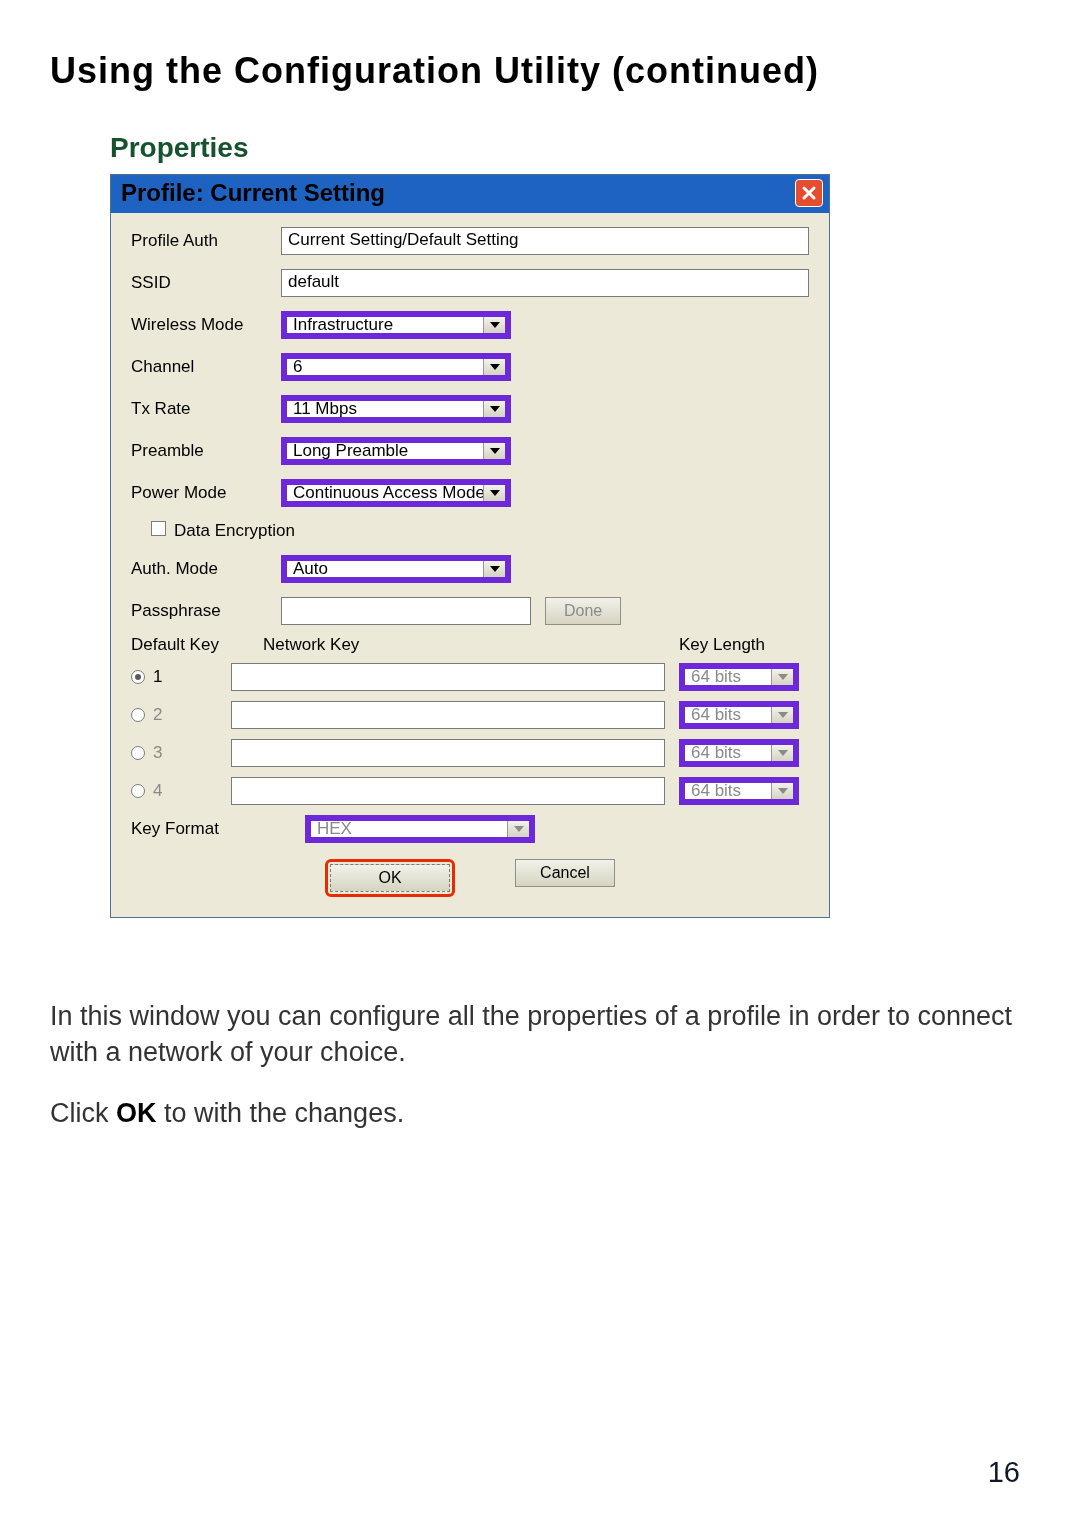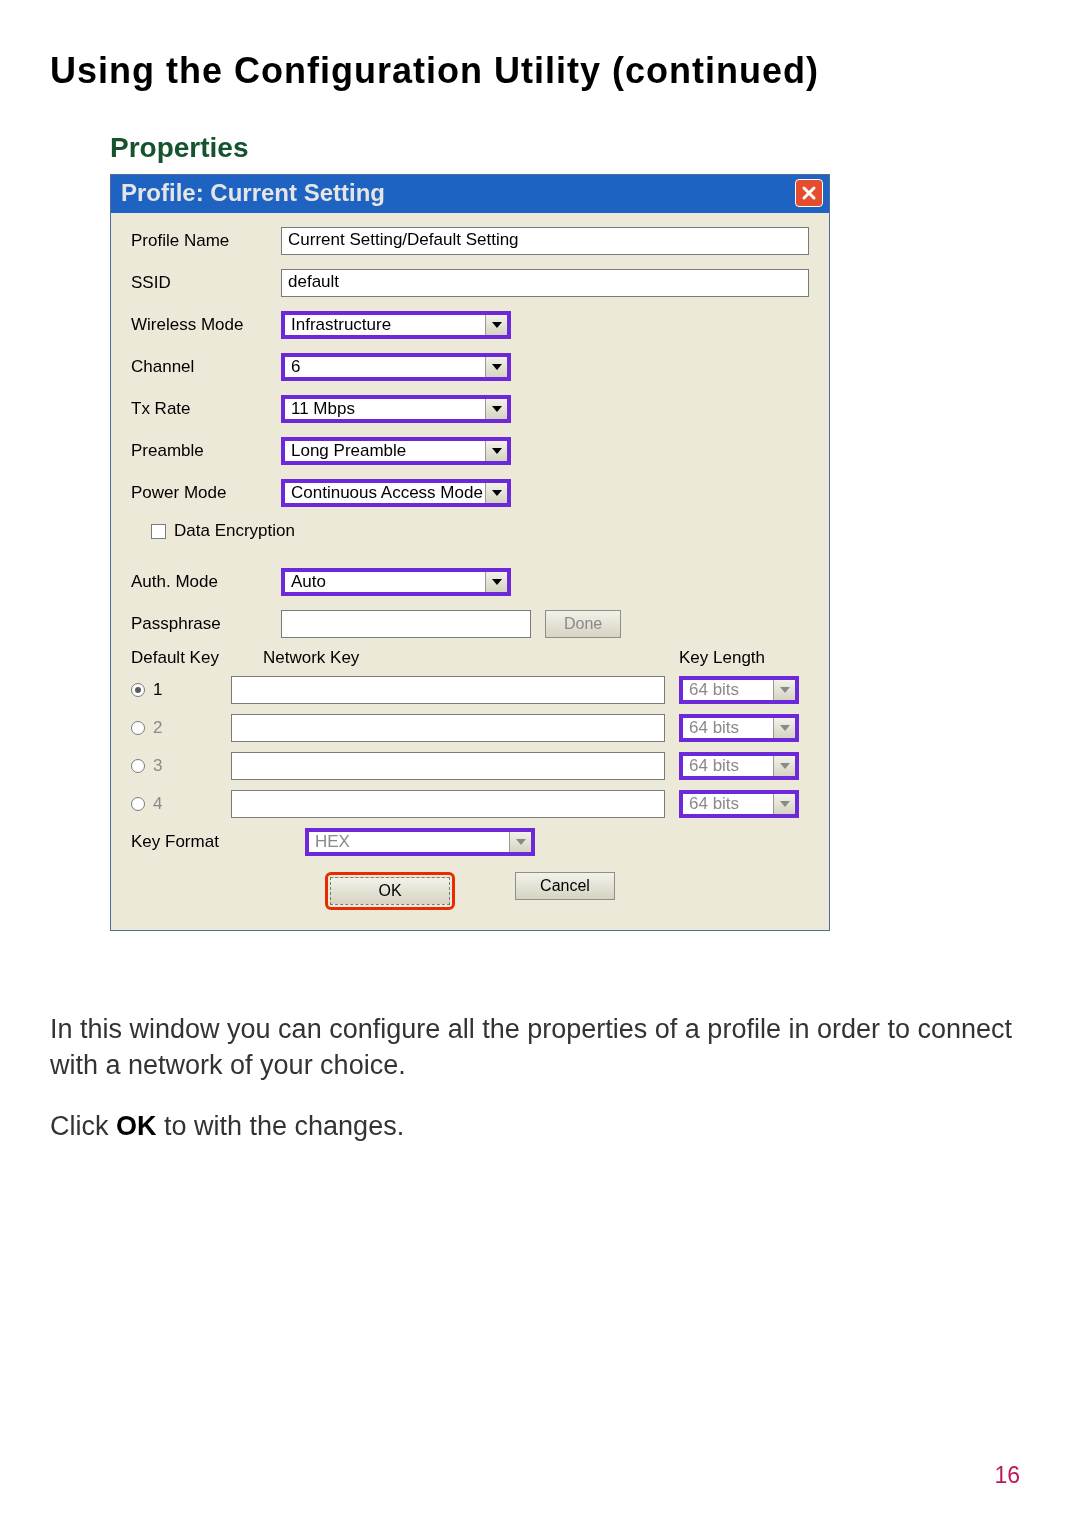--- a/index.html
+++ b/index.html
@@ -26,21 +26,21 @@
     margin-bottom: 10px;
   }
   .dialog {
     margin-left: 60px;
     width: 720px;
     border: 1px solid #4f6f94;
     background: #ece9d8;
   }
   .titlebar {
     background: #1f63c2;
-    color: #e5e5e5;
+    color: #000000;
     font-family: "Trebuchet MS", "Comic Sans MS", Arial, sans-serif;
     font-size: 24px;
     font-weight: bold;
     padding: 4px 6px 6px 10px;
     display: flex;
     align-items: center;
     justify-content: space-between;
   }
   .titlebar .close {
     width: 28px;
@@ -73,21 +73,21 @@
     height: 28px;
     border: 1px solid #7a7a7a;
     background: #ffffff;
     padding: 2px 6px;
     font-family: Tahoma, Arial, sans-serif;
     font-size: 17px;
   }
   .selectbox {
     width: 230px;
     height: 28px;
-    border: 4px solid #6d28d9;
+    border: 6px solid #6d28d9;
     background: #ffffff;
     display: flex;
     align-items: center;
     position: relative;
   }
   .selectbox .seltext {
     flex: 1;
     padding: 0 6px;
     font-size: 17px;
     white-space: nowrap;
@@ -99,22 +99,22 @@
     background: linear-gradient(#f2f2ea, #d6d3c1);
     border-left: 1px solid #9a9a92;
     display: flex;
     align-items: center;
     justify-content: center;
   }
   .selectbox.disabled { color:#8a8a8a; }
   .selectbox.disabled .selbtn svg path { fill:#8a8a8a; }
   .checkbox-row {
     display: flex;
-    align-items: center;
-    margin-bottom: 27px;
+    align-items: flex-start;
+    margin-bottom: 14px;
     padding-left: 20px;
   }
   .checkbox {
     width: 15px;
     height: 15px;
     border: 1px solid #7a7a7a;
     background: #fff;
     margin-right: 8px;
   }
   .passrow {
@@ -211,43 +211,43 @@
     font-size: 27px;
     color:#333;
     line-height:1.35;
   }
   .bodytext p { margin-bottom:24px; }
   .bodytext b { font-weight:bold; color:#000; }
   .pagenum {
     position:absolute;
     bottom:40px;
     right:60px;
-    font-size:23px;
-    color:#be185d;
+    font-size:29px;
+    color:#0f172a;
   }
 </style>
 </head>
 <body>
 
 <div class="page-title">Using the Configuration Utility (continued)</div>
 <div class="subheading">Properties</div>
 
 <div class="dialog">
   <div class="titlebar">
     <span>Profile:  Current Setting</span>
     <span class="close">
       <svg width="16" height="16" viewBox="0 0 16 16">
           <path d="M3 3 L13 13 M13 3 L3 13" stroke="#ffffff" stroke-width="3" stroke-linecap="round"></path>
         </svg>
     </span>
   </div>
   <div class="dialog-body">
 
     <div class="row">
-      <div class="label">Profile Name</div>
+      <div class="label">Profile Auth</div>
       <div class="textinput">Current Setting/Default Setting</div>
     </div>
 
     <div class="row">
       <div class="label">SSID</div>
       <div class="textinput">default</div>
     </div>
 
     <div class="row">
       <div class="label">Wireless Mode</div>

